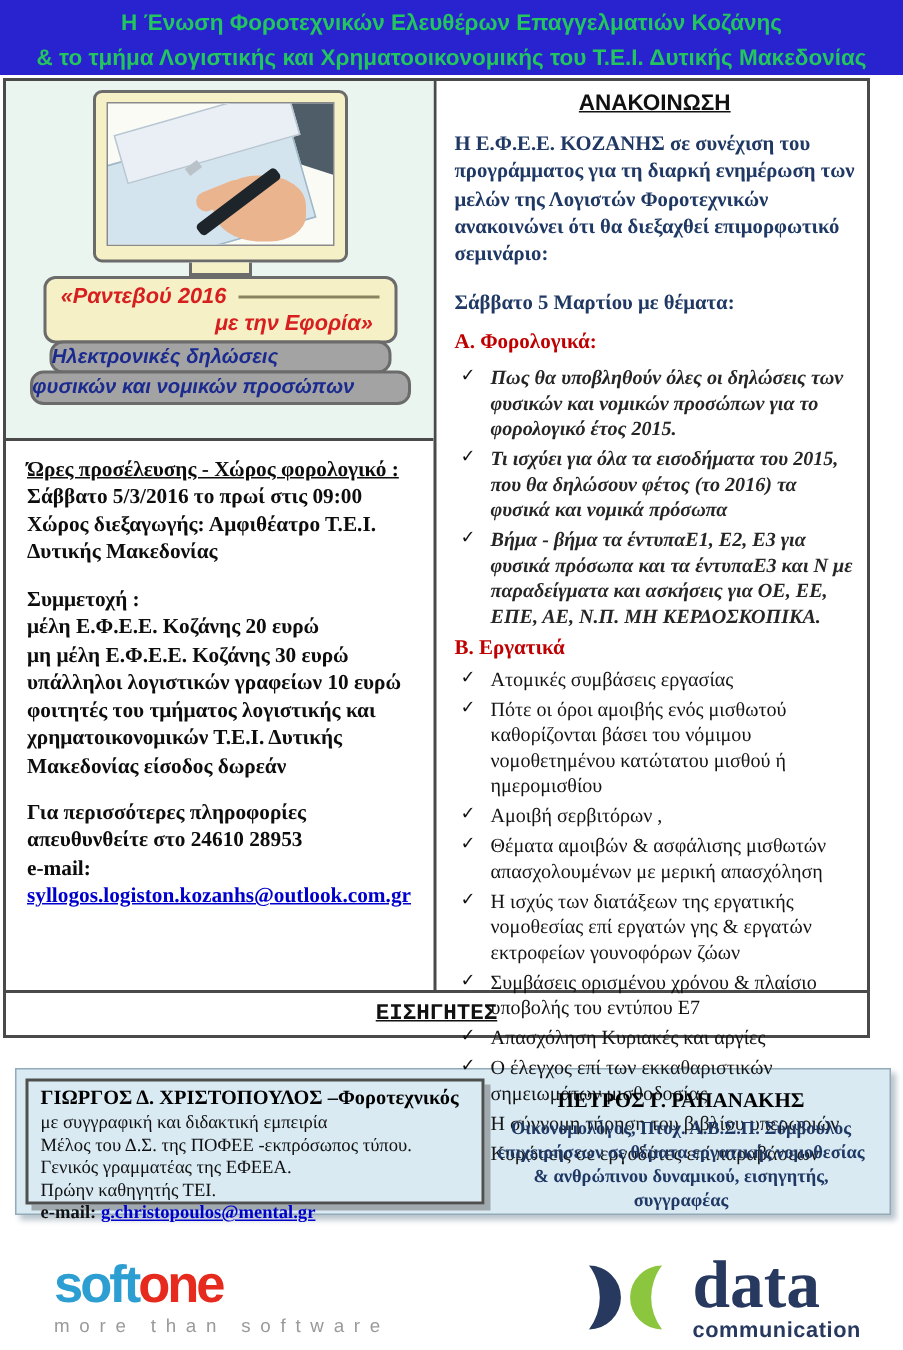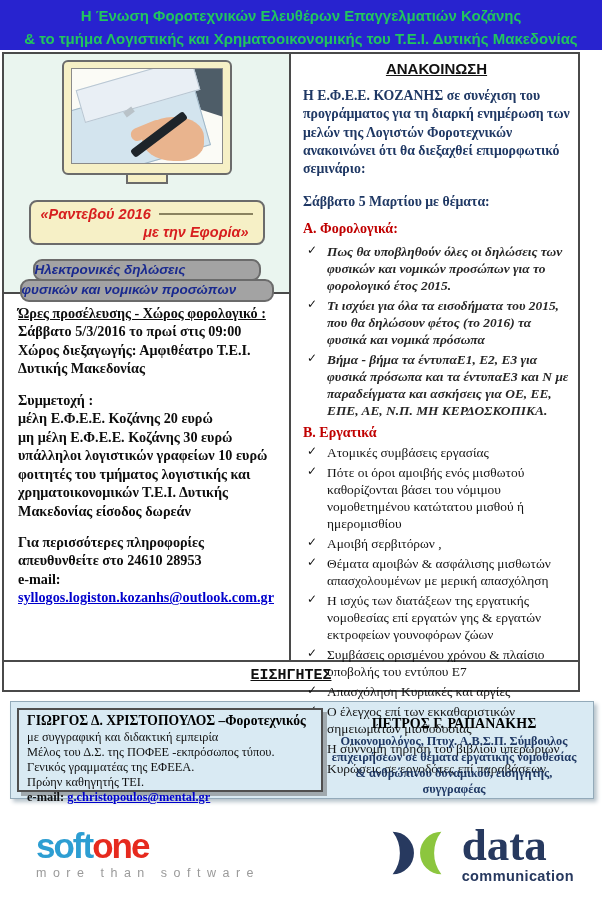--- a/index.html
+++ b/index.html
@@ -28,21 +28,21 @@
   .screen { height:96px; background:#fbfbf6; border:1px solid #8a8a8a; position:relative; overflow:hidden; }
   .paper  { position:absolute; left:-18px; top:26px; width:150px; height:72px; background:#d3e4ee; border:1px solid #9fb6c6; transform:rotate(-16deg); }
   .paper2 { position:absolute; left:6px; top:4px; width:120px; height:34px; background:#e9eff5; border:1px solid #b8c6d2; transform:rotate(-16deg); }
   .desk   { position:absolute; right:-20px; top:-18px; width:90px; height:56px; background:#4e5d68; transform:rotate(18deg); }
   .hand   { position:absolute; right:18px; bottom:2px; width:62px; height:44px; background:#e9b48e; border-radius:50% 46% 40% 52%; }
   .finger { position:absolute; right:58px; bottom:26px; width:34px; height:13px; background:#e9b48e; border-radius:8px; transform:rotate(-22deg); }
   .pen    { position:absolute; right:30px; bottom:24px; width:66px; height:9px; background:#1d242a; border-radius:3px; transform:rotate(-37deg); }
   .pentip { position:absolute; right:88px; bottom:48px; width:10px; height:6px; background:#b9c2c8; transform:rotate(-37deg); }
   .stand { width:42px; height:9px; background:#f6f0c6; border:2px solid #6b6b6b; border-top:none; margin:0 auto; }
   .base {
-    width:236px; margin:16px auto; background:#f6f0c6; border:2px solid #6b6b6b;
+    width:236px; margin:0 auto; background:#f6f0c6; border:2px solid #6b6b6b;
     border-radius:8px; padding:3px 10px 2px;
   }
   .cap-red { color:#d71f1f; font-family:"Liberation Sans", sans-serif; font-weight:bold; font-style:italic; font-size:14.5px; line-height:1.25; }
   .cap-row1 { display:flex; align-items:center; }
   .cap-rule { flex:1; border-top:2px solid #8a8360; margin-left:8px; }
   .cap-right { text-align:right; padding-right:4px; }
   .kb {
     background:#a3a3a3; border:2px solid #6b6b6b; border-radius:9px; text-align:left;
     color:#1a2a8f; font-family:"Liberation Sans", sans-serif; font-weight:bold; font-style:italic;
     font-size:13.5px; line-height:1.35; margin:-2px auto 0;
@@ -72,41 +72,41 @@
   .a-items .txt { font-style:italic; font-weight:bold; color:#262626; font-size:13.4px; line-height:1.27; }
   .b-items { padding-left:22px; }
   .b-items .txt { color:#141414; font-size:13.4px; line-height:1.27; }
 
   
   .band { border-top:2px solid #4a4a4a; text-align:center; padding:5px 0 6px; font-size:15px; font-weight:bold;font-family:Liberation Mono, monospace; }
   .band span { text-decoration:underline; }
 
   
   .bio-panel {
-    margin:9px 8px 0 10px; height:98px; background:#d9eaf3;
+    margin:20px 8px 0 10px; height:98px; background:#d9eaf3;
     border:1px solid #93aab9; box-shadow:3px 3px 4px #b8c4cc;
     display:flex; padding:6px 8px 6px 6px;
   }
   .bio-left {
     width:306px; background:#d9eaf3; border:2px solid #4f4f4f;
     box-shadow:4px 4px 0 rgba(90,90,90,.45); padding:3px 8px; font-size:12.4px; line-height:1.22;
   }
   .bio-name { font-weight:bold; font-size:13.6px; color:#000; }
   .bio-right { flex:1; text-align:center; padding:8px 6px 0; }
   .bio-right .bio-name { font-size:14px;font-family:Liberation Serif, serif; }
   .bio-right .bio-text { font-weight:bold; font-size:12.3px; color:#1f3864; line-height:1.3; margin-top:2px; }
 
   
   .logos { display:flex; align-items:center; justify-content:space-between; padding:10px 28px 0 36px; height:100px; }
   .softone { font-family:"Liberation Sans", sans-serif; }
   .so-word { font-size:35px; font-weight:bold; letter-spacing:-2px; line-height:1; }
   .so-blue { color:#2d9ed2; }
   .so-red { color:#e62a1e; }
   .so-tag { color:#9a9a9a; font-size:12.5px; letter-spacing:6.5px; margin-top:3px; }
-  .datacomm { display:flex; align-items:flex-start; gap:10px; }
+  .datacomm { display:flex; align-items:center; gap:10px; }
   .dc-text { line-height:1; }
   .dc-title { font-family:"Liberation Serif", serif; font-weight:bold; font-size:45px; color:#27395f; line-height:0.9; }
   .dc-sub { font-family:"Liberation Sans", sans-serif; font-weight:bold; font-size:14.5px; color:#27395f; margin-top:3px; letter-spacing:0.4px; }
 </style>
 </head>
 <body>
 
 <div class="page">
 
   <header class="topbar">

